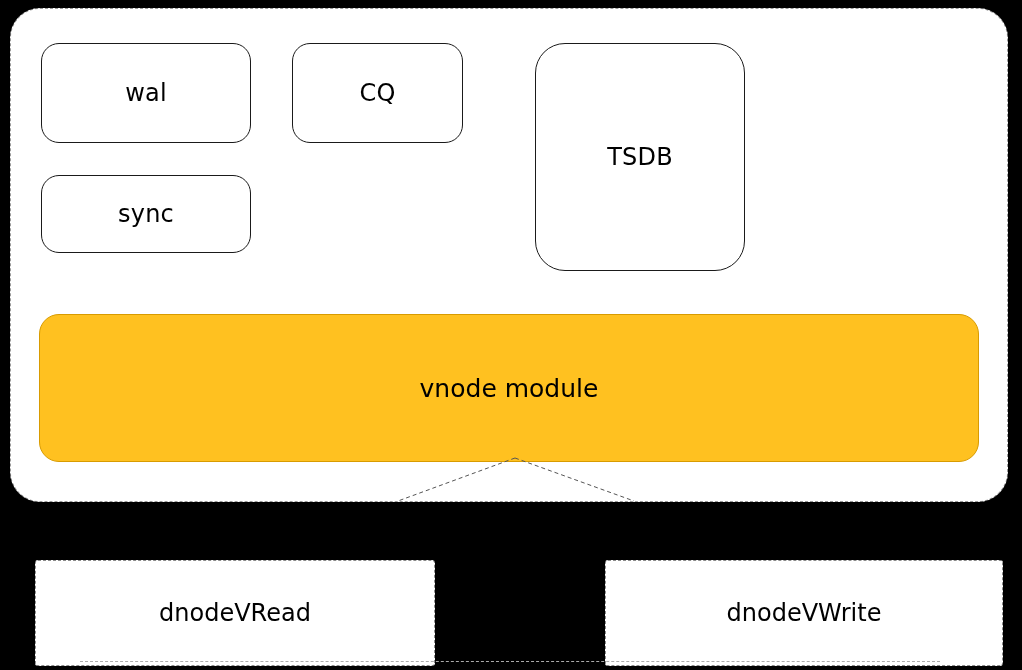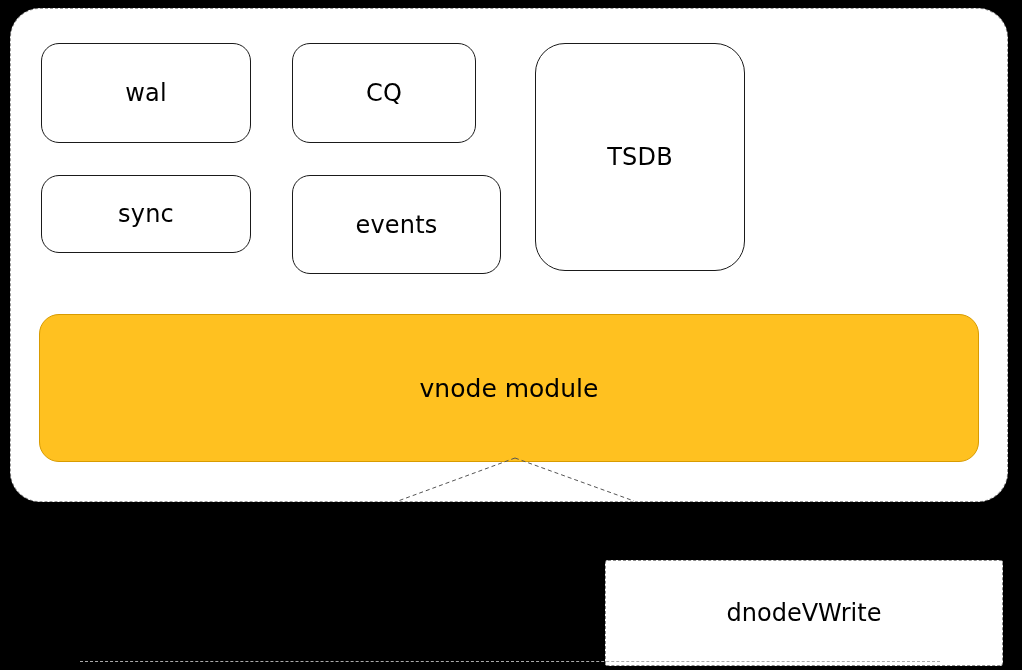--- a/index.html
+++ b/index.html
@@ -35,21 +35,21 @@
     border: 1.5px solid #1a1a1a;
     border-radius: 18px;
     box-sizing: border-box;
     display: flex;
     align-items: center;
     justify-content: center;
     font-size: 24px;
     letter-spacing: 0.2px;
   }
   .box-wal    { left: 30px;  top: 34px;  width: 210px; height: 100px; }
-  .box-cq     { left: 281px; top: 34px;  width: 184px; height: 100px; }
+  .box-cq     { left: 281px; top: 34px;  width: 171px; height: 100px; }
   .box-tsdb   { left: 524px; top: 34px;  width: 210px; height: 228px; border-radius: 30px; }
   .box-query  { left: 765px; top: 40px;  width: 212px; height: 222px; border-radius: 22px; }
   .box-sync   { left: 30px;  top: 166px; width: 210px; height: 78px; }
   .box-events { left: 281px; top: 166px; width: 209px; height: 99px; }
   
   .vnode-bar {
     position: absolute;
     left: 28px;
     top: 305px;
     width: 940px;
@@ -119,35 +119,35 @@
 
     <div class="module-box box-tsdb">
       <span class="label">TSDB</span>
     </div>
 
 
     <div class="module-box box-sync">
       <span class="label">sync</span>
     </div>
 
-    <div class="module-box box-events">
-      <span class="label">events</span>
-    </div>
 
     <div class="vnode-bar">
       <span class="label">vnode module</span>
     </div>
 
   </div>
 
   <svg class="connector-svg" viewBox="0 0 1022 670" xmlns="http://www.w3.org/2000/svg">
     <line x1="515" y1="458" x2="398" y2="501"></line>
     <line x1="515" y1="458" x2="634" y2="501"></line>
   </svg>
 
+  <div class="dnode-box box-dnodevread">
+    <span class="label">dnodeVRead</span>
+  </div>
 
   <div class="dnode-box box-dnodevwrite">
     <span class="label">dnodeVWrite</span>
   </div>
 
   <div class="bottom-dashed-line"></div>
 
 </div>
 
 </body></html>

